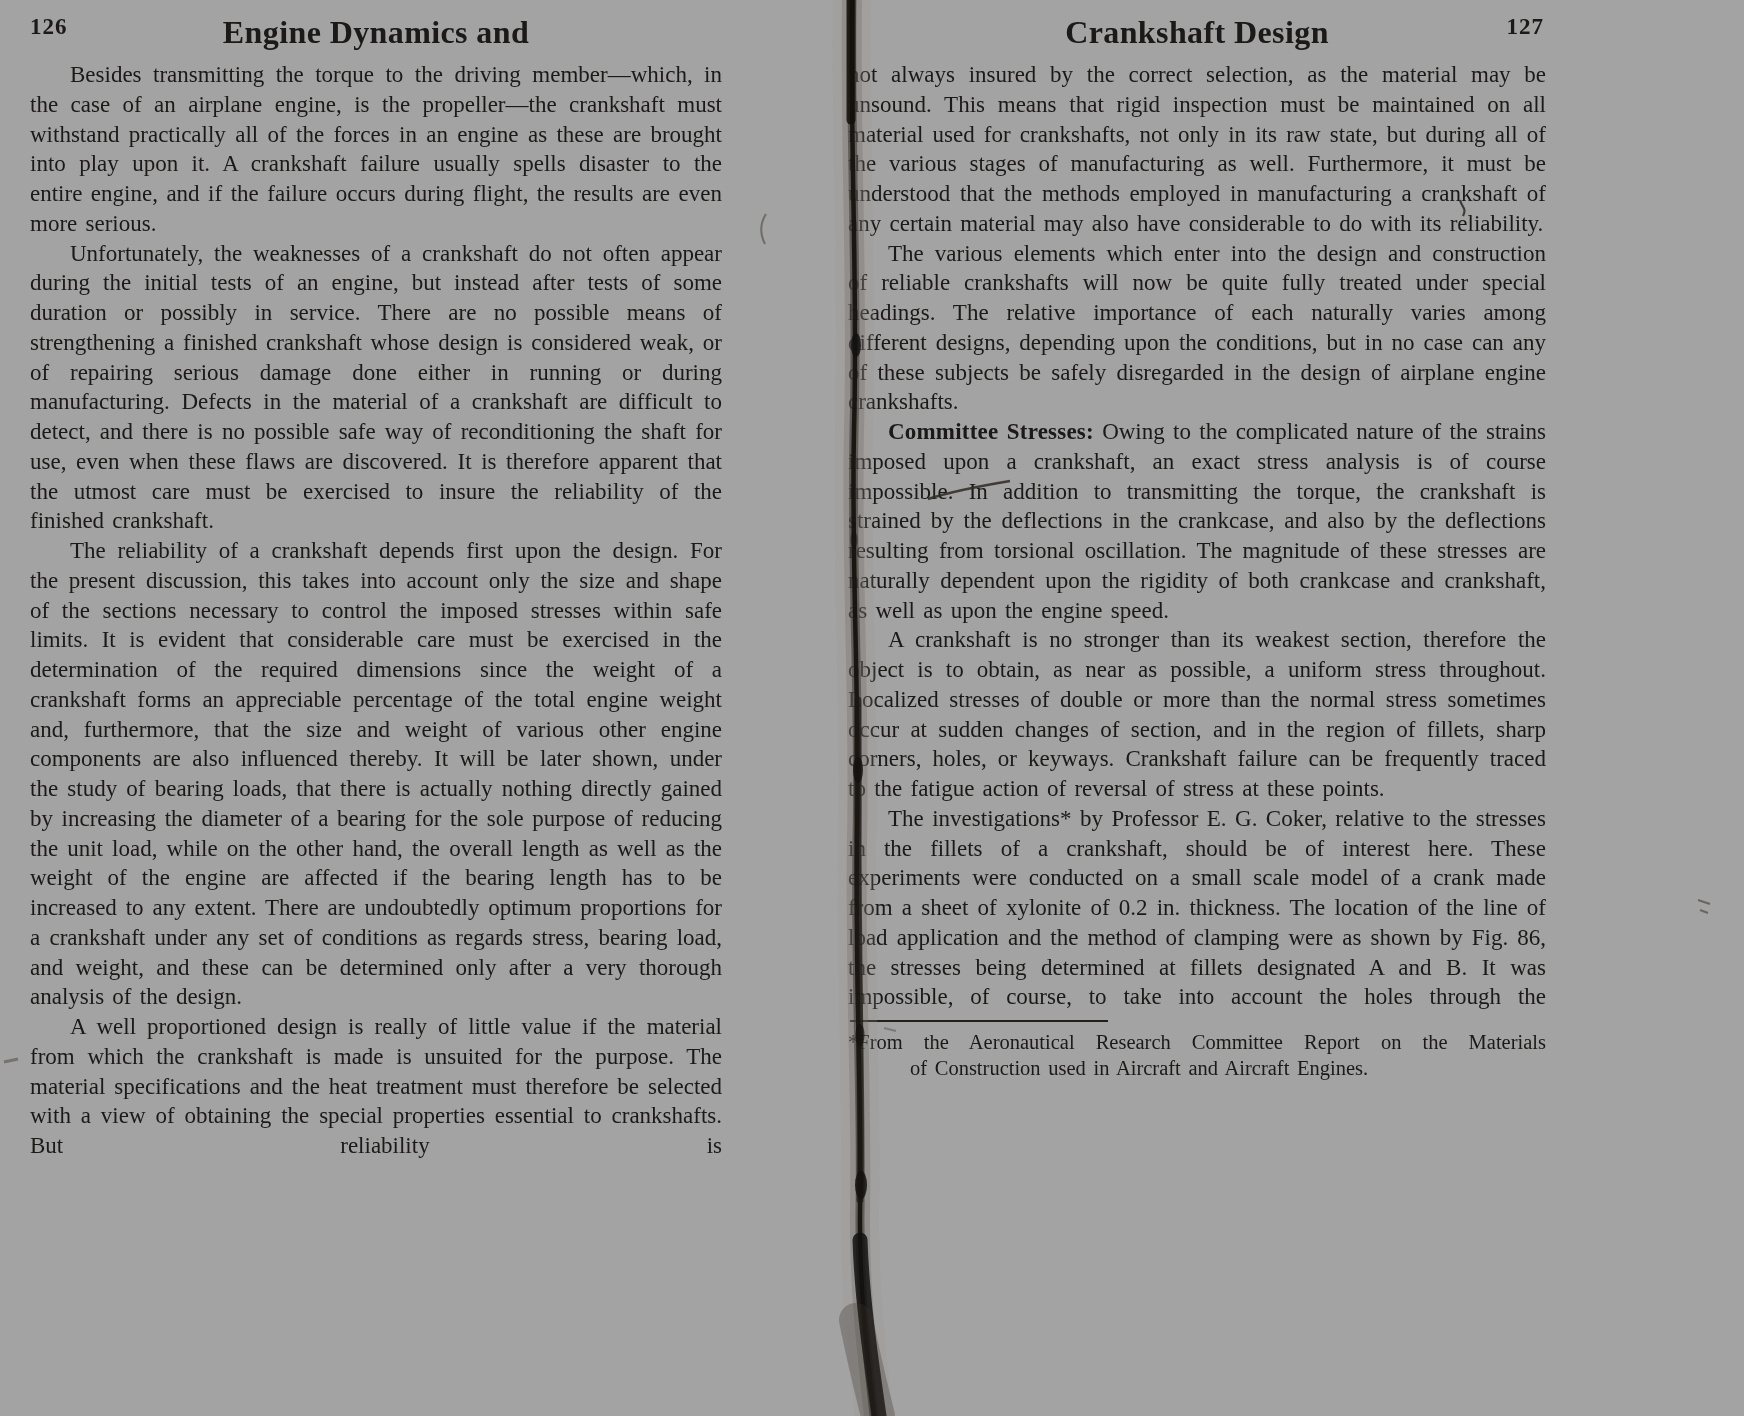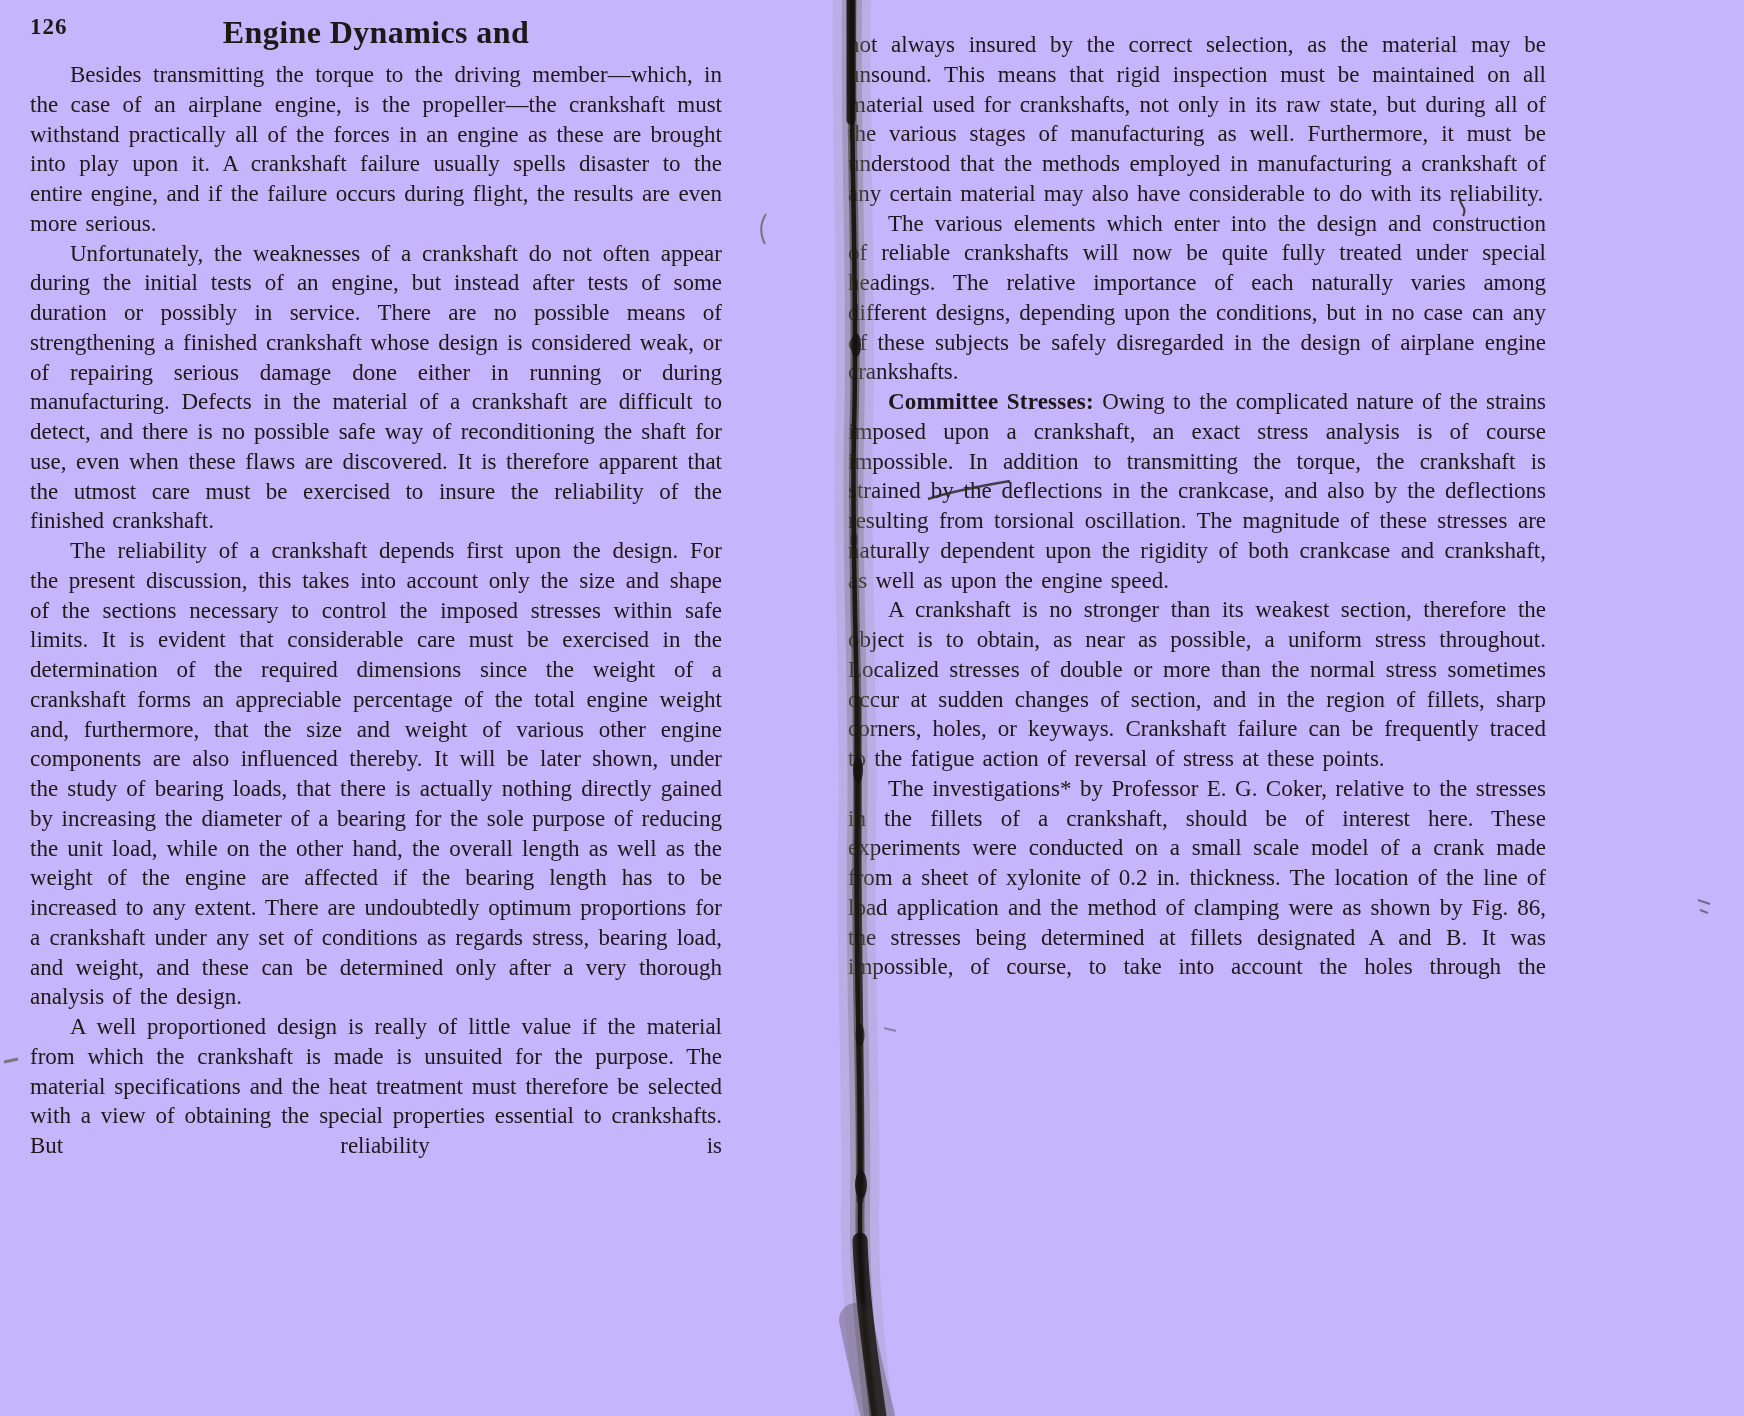--- a/index.html
+++ b/index.html
@@ -1,18 +1,18 @@
 <!DOCTYPE html>
 <html><head>
 <meta charset="utf-8">
 <style>
   html, body { margin:0; padding:0; background:#e9e7e2; }
   #screen {
     position:relative; width:1744px; height:1416px;
-    background:#c4b5fd; overflow:hidden;
+    background:#a3a3a3; overflow:hidden;
     font-family:"Liberation Serif","DejaVu Serif",serif;
     color:#1b1a18;
   }
   .page { position:absolute; top:0; padding-top:14px; }
   #left-page  { left:30px;  width:692px; }
   #right-page { left:848px; width:698px; }
   .page-header { position:relative; height:30px; }
   .page-num {
     position:absolute; top:0; font-size:23px; font-weight:700; letter-spacing:1px;
   }
@@ -45,27 +45,36 @@
     </div>
     <div class="page-body">
       <p class="para">Besides transmitting the torque to the driving member—which, in the case of an airplane engine, is the propeller—the crankshaft must withstand practically all of the forces in an engine as these are brought into play upon it.  A crankshaft failure usually spells disaster to the entire engine, and if the failure occurs during flight, the results are even more serious.</p>
       <p class="para">Unfortunately, the weaknesses of a crankshaft do not often appear during the initial tests of an engine, but instead after tests of some duration or possibly in service.  There are no possible means of strengthening a finished crankshaft whose design is considered weak, or of repairing serious damage done either in running or during manufacturing.  Defects in the material of a crankshaft are difficult to detect, and there is no possible safe way of reconditioning the shaft for use, even when these flaws are discovered.  It is therefore apparent that the utmost care must be exercised to insure the reliability of the finished crankshaft.</p>
       <p class="para">The reliability of a crankshaft depends first upon the design.  For the present discussion, this takes into account only the size and shape of the sections necessary to control the imposed stresses within safe limits.  It is evident that considerable care must be exercised in the determination of the required dimensions since the weight of a crankshaft forms an appreciable percentage of the total engine weight and, furthermore, that the size and weight of various other engine components are also influenced thereby.  It will be later shown, under the study of bearing loads, that there is actually nothing directly gained by increasing the diameter of a bearing for the sole purpose of reducing the unit load, while on the other hand, the overall length as well as the weight of the engine are affected if the bearing length has to be increased to any extent.  There are undoubtedly optimum proportions for a crankshaft under any set of conditions as regards stress, bearing load, and weight, and these can be determined only after a very thorough analysis of the design.</p>
       <p class="para cont">A well proportioned design is really of little value if the material from which the crankshaft is made is unsuited for the purpose.  The material specifications and the heat treatment must therefore be selected with a view of obtaining the special properties essential to crankshafts.  But reliability is</p>
     </div>
   </div>
 
   <div class="page" id="right-page">
+    <div class="page-header">
+      <div class="running-title">Crankshaft Design</div>
+      <span class="page-num">127</span>
+    </div>
     <div class="page-body">
       <p class="para noindent">not always insured by the correct selection, as the material may be unsound.  This means that rigid inspection must be maintained on all material used for crankshafts, not only in its raw state, but during all of the various stages of manufacturing as well.  Furthermore, it must be understood that the methods employed in manufacturing a crankshaft of any certain material may also have considerable to do with its reliability.</p>
       <p class="para">The various elements which enter into the design and construction of reliable crankshafts will now be quite fully treated under special headings.  The relative importance of each naturally varies among different designs, depending upon the conditions, but in no case can any of these subjects be safely disregarded in the design of airplane engine crankshafts.</p>
       <p class="para"><b class="section-lead">Committee Stresses:</b>
         <span>Owing to the complicated nature of the strains imposed upon a crankshaft, an exact stress analysis is of course impossible.  In addition to transmitting the torque, the crankshaft is strained by the deflections in the crankcase, and also by the deflections resulting from torsional oscillation.  The magnitude of these stresses are naturally dependent upon the rigidity of both crankcase and crankshaft, as well as upon the engine speed.</span></p>
       <p class="para">A crankshaft is no stronger than its weakest section, therefore the object is to obtain, as near as possible, a uniform stress throughout.  Localized stresses of double or more than the normal stress sometimes occur at sudden changes of section, and in the region of fillets, sharp corners, holes, or keyways.  Crankshaft failure can be frequently traced to the fatigue action of reversal of stress at these points.</p>
       <p class="para cont">The investigations* by Professor E. G. Coker, relative to the stresses in the fillets of a crankshaft, should be of interest here.  These experiments were conducted on a small scale model of a crank made from a sheet of xylonite of 0.2 in. thickness.  The location of the line of load application and the method of clamping were as shown by Fig. 86, the stresses being determined at fillets designated A and B.  It was impossible, of course, to take into account the holes through the</p>
+      <div class="footnote">
+        <div class="footnote-rule"></div>
+        <div class="fn-line fn-line1">*From the Aeronautical Research Committee Report on the Materials</div>
+        <div class="fn-line fn-line2">of Construction used in Aircraft and Aircraft Engines.</div>
+      </div>
     </div>
   </div>
 
   <svg id="artifacts" width="1744" height="1416" viewBox="0 0 1744 1416">
     <g fill="none" stroke-linecap="round">
 
       <path d="M852,0 C850,150 858,290 854,430 C851,570 860,700 857,840 C855,980 862,1100 860,1210 C859,1290 868,1360 874,1416" stroke="#9a948a" stroke-width="38" opacity="0.20"></path>
       <path d="M852,0 C850,150 858,290 854,430 C851,570 860,700 857,840 C855,980 862,1100 860,1210 C859,1290 868,1360 874,1416" stroke="#6d675f" stroke-width="20" opacity="0.30"></path>
       <path d="M852,0 C850,150 858,290 854,430 C851,570 860,700 857,840 C855,980 862,1100 860,1210 C859,1290 868,1360 874,1416" stroke="#3a352f" stroke-width="9" opacity="0.55"></path>
 

